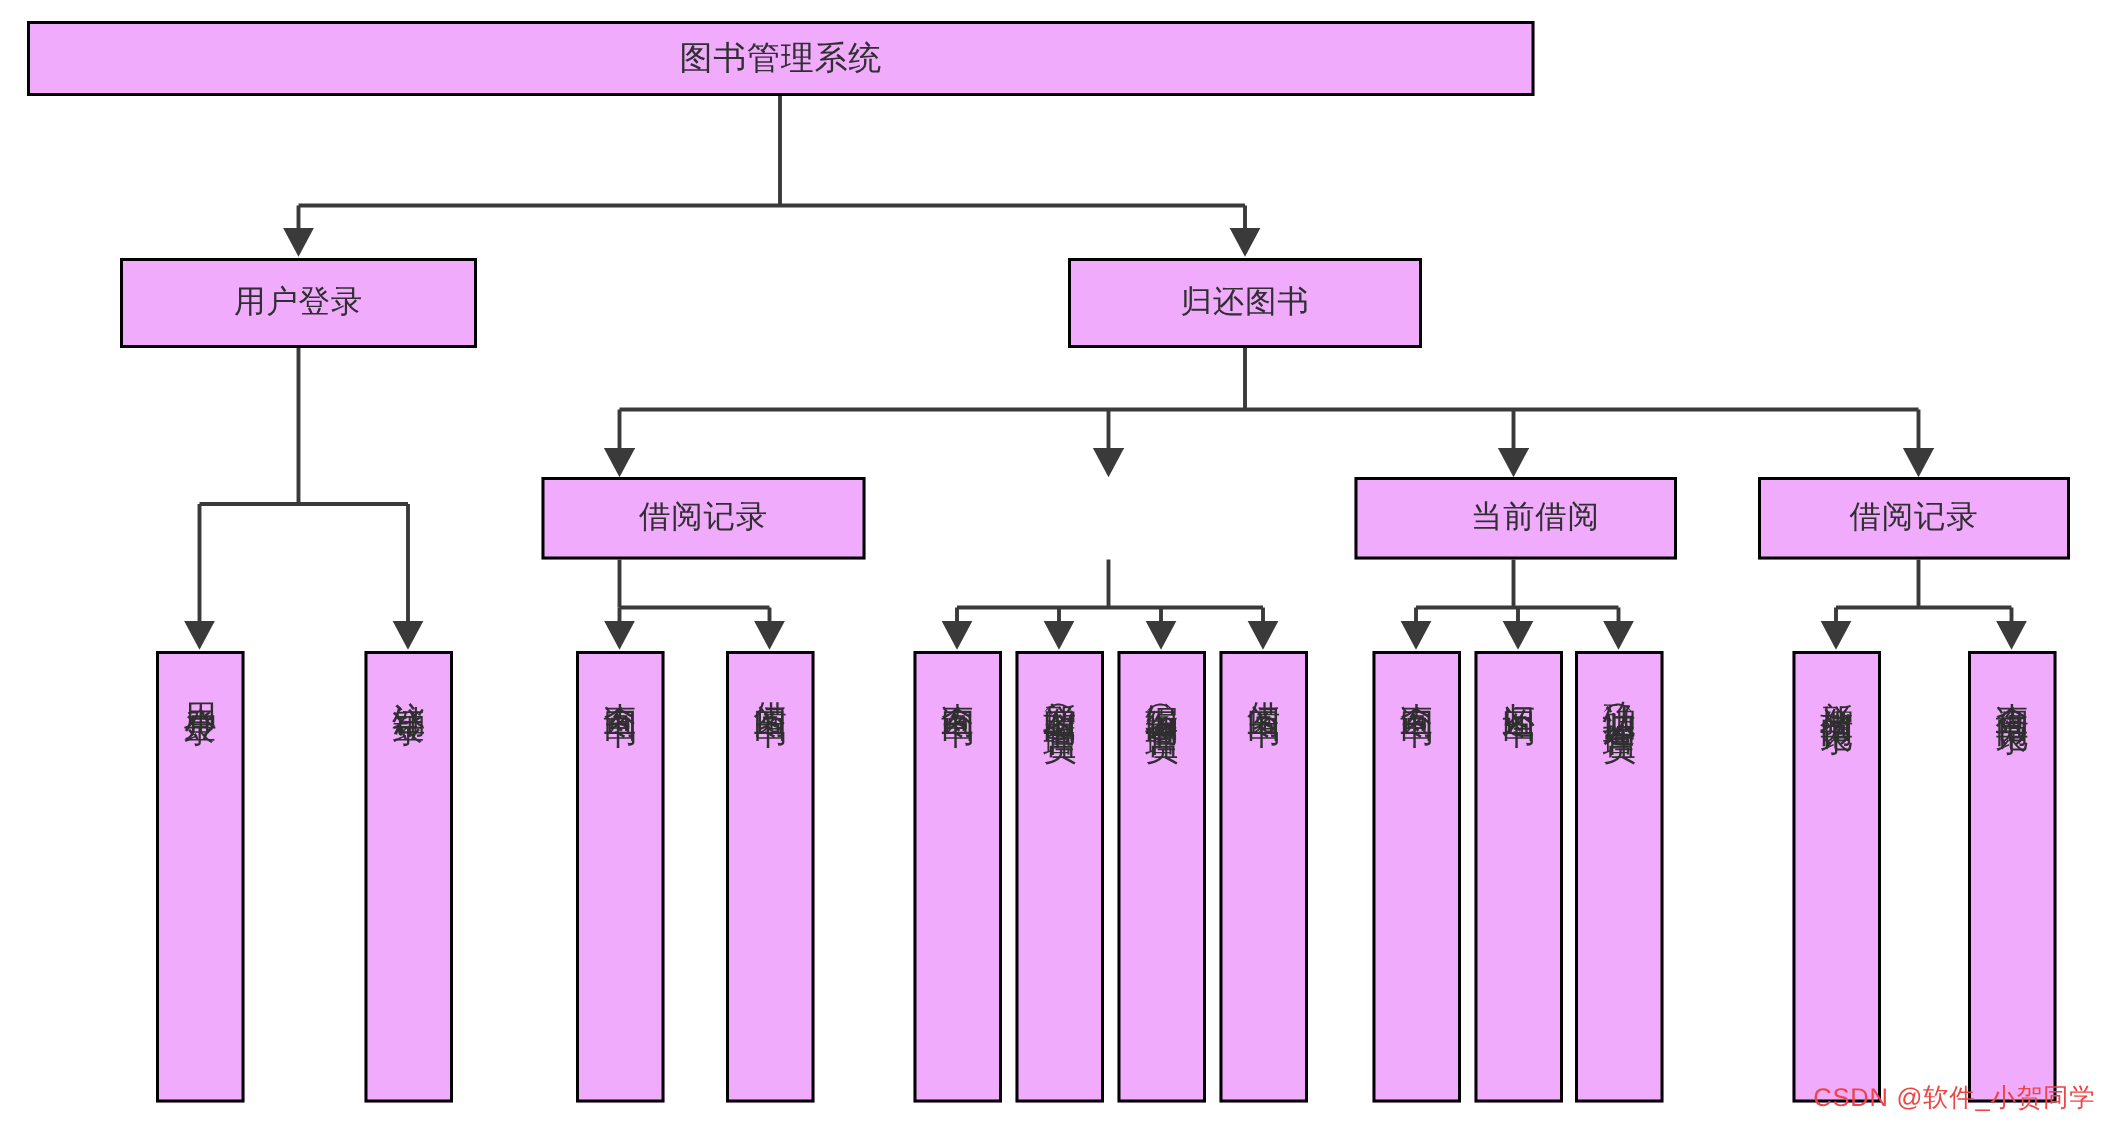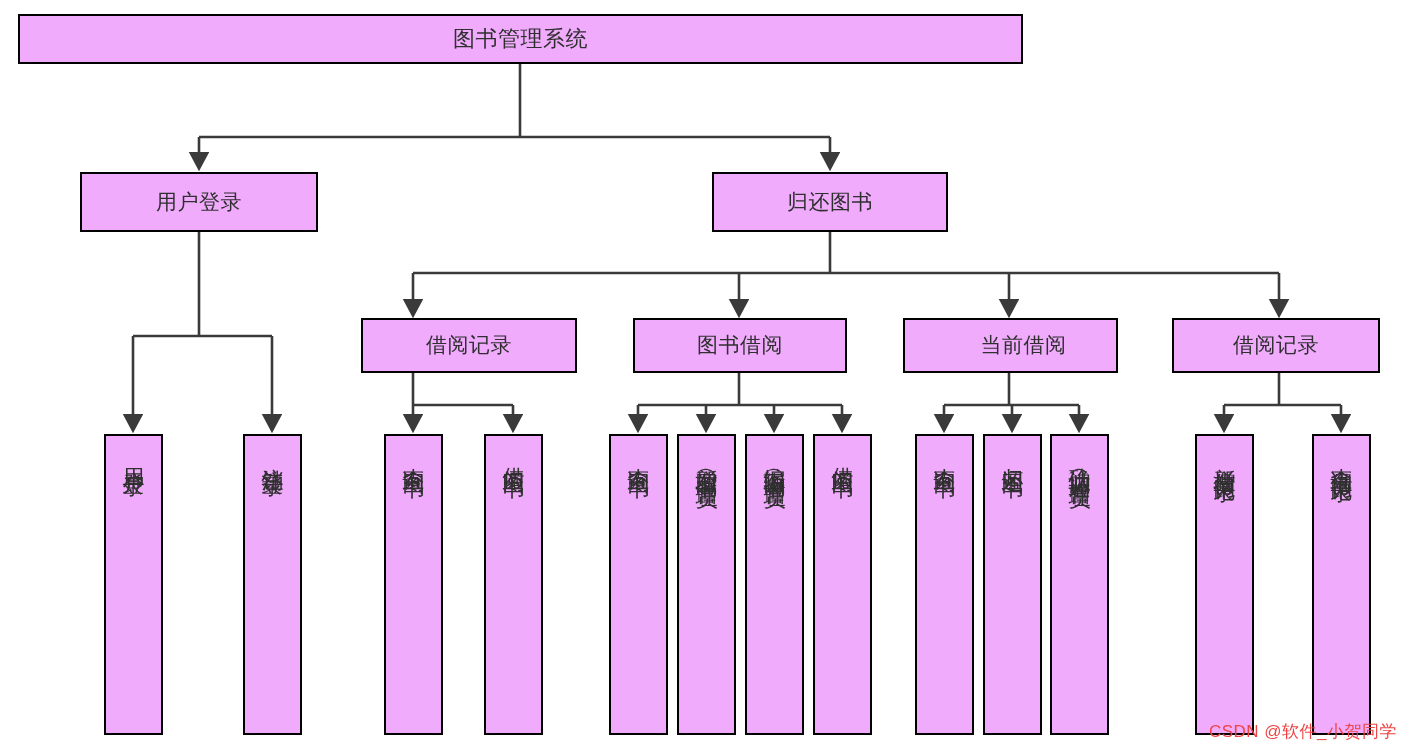--- a/index.html
+++ b/index.html
@@ -132,23 +132,20 @@
   <div class="node h-node" style="left:80px; top:172px; width:238px; height:60px;">
     <span class="node-label">用户登录</span>
   </div>
   <div class="node h-node" style="left:712px; top:172px; width:236px; height:60px;">
     <span class="node-label">归还图书</span>
   </div>
 
   <div class="node h-node" style="left:361px; top:318px; width:216px; height:55px;">
     <span class="node-label">借阅记录</span>
   </div>
-  <div class="node h-node" style="left:633px; top:318px; width:214px; height:55px;">
-    <span class="node-label">图书借阅</span>
-  </div>
   <div class="node h-node" style="left:903px; top:318px; width:215px; height:55px;padding-left:26px;">
     <span class="node-label">当前借阅</span>
   </div>
   <div class="node h-node" style="left:1172px; top:318px; width:208px; height:55px;">
     <span class="node-label">借阅记录</span>
   </div>
 
   <div class="node v-node" style="left:104px; top:434px; width:59px; height:301px;">
     <span class="node-label">用户登录</span>
   </div>

